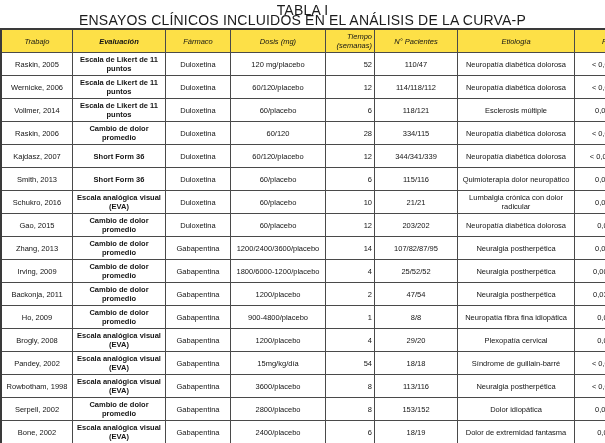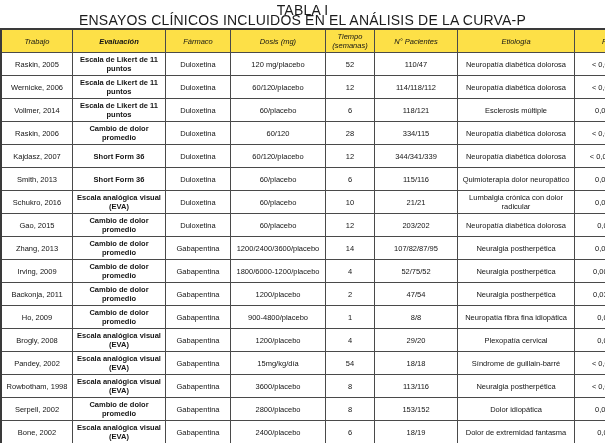--- a/index.html
+++ b/index.html
@@ -50,21 +50,21 @@
   }
   table.ptable td {
     background: #ffffff;
     height: 20px;
   }
   
   .ptable th:nth-child(1), .ptable td:nth-child(1) { width: 66px; }
   .ptable th:nth-child(2), .ptable td:nth-child(2) { width: 88px; font-weight: bold; }
   .ptable th:nth-child(3), .ptable td:nth-child(3) { width: 60px; }
   .ptable th:nth-child(4), .ptable td:nth-child(4) { width: 90px; }
-  .ptable th:nth-child(5), .ptable td:nth-child(5) { width: 44px; }
+  .ptable th:nth-child(5), .ptable td:nth-child(5) { width: 44px; text-align: right; }
   .ptable th:nth-child(6), .ptable td:nth-child(6) { width: 78px; }
   .ptable th:nth-child(7), .ptable td:nth-child(7) { width: 112px; }
   .ptable th:nth-child(8), .ptable td:nth-child(8) { width: 55px; }
 </style>
 </head>
 <body>
 
 <div class="page">
   <div class="title-line1">TABLA I</div>
   <div class="title-line2">ENSAYOS CLÍNICOS INCLUIDOS EN EL ANÁLISIS DE LA CURVA-P</div>
@@ -172,21 +172,21 @@
           <td>107/82/87/95</td>
           <td>Neuralgia postherpética</td>
           <td>0,013</td>
         </tr>
         <tr>
           <td>Irving, 2009</td>
           <td>Cambio de dolor promedio</td>
           <td>Gabapentina</td>
           <td>1800/6000-1200/placebo</td>
           <td>4</td>
-          <td>52/75/52</td>
+          <td>25/52/52</td>
           <td>Neuralgia postherpética</td>
           <td>0,0089</td>
         </tr>
         <tr>
           <td>Backonja, 2011</td>
           <td>Cambio de dolor promedio</td>
           <td>Gabapentina</td>
           <td>1200/placebo</td>
           <td>2</td>
           <td>47/54</td>

